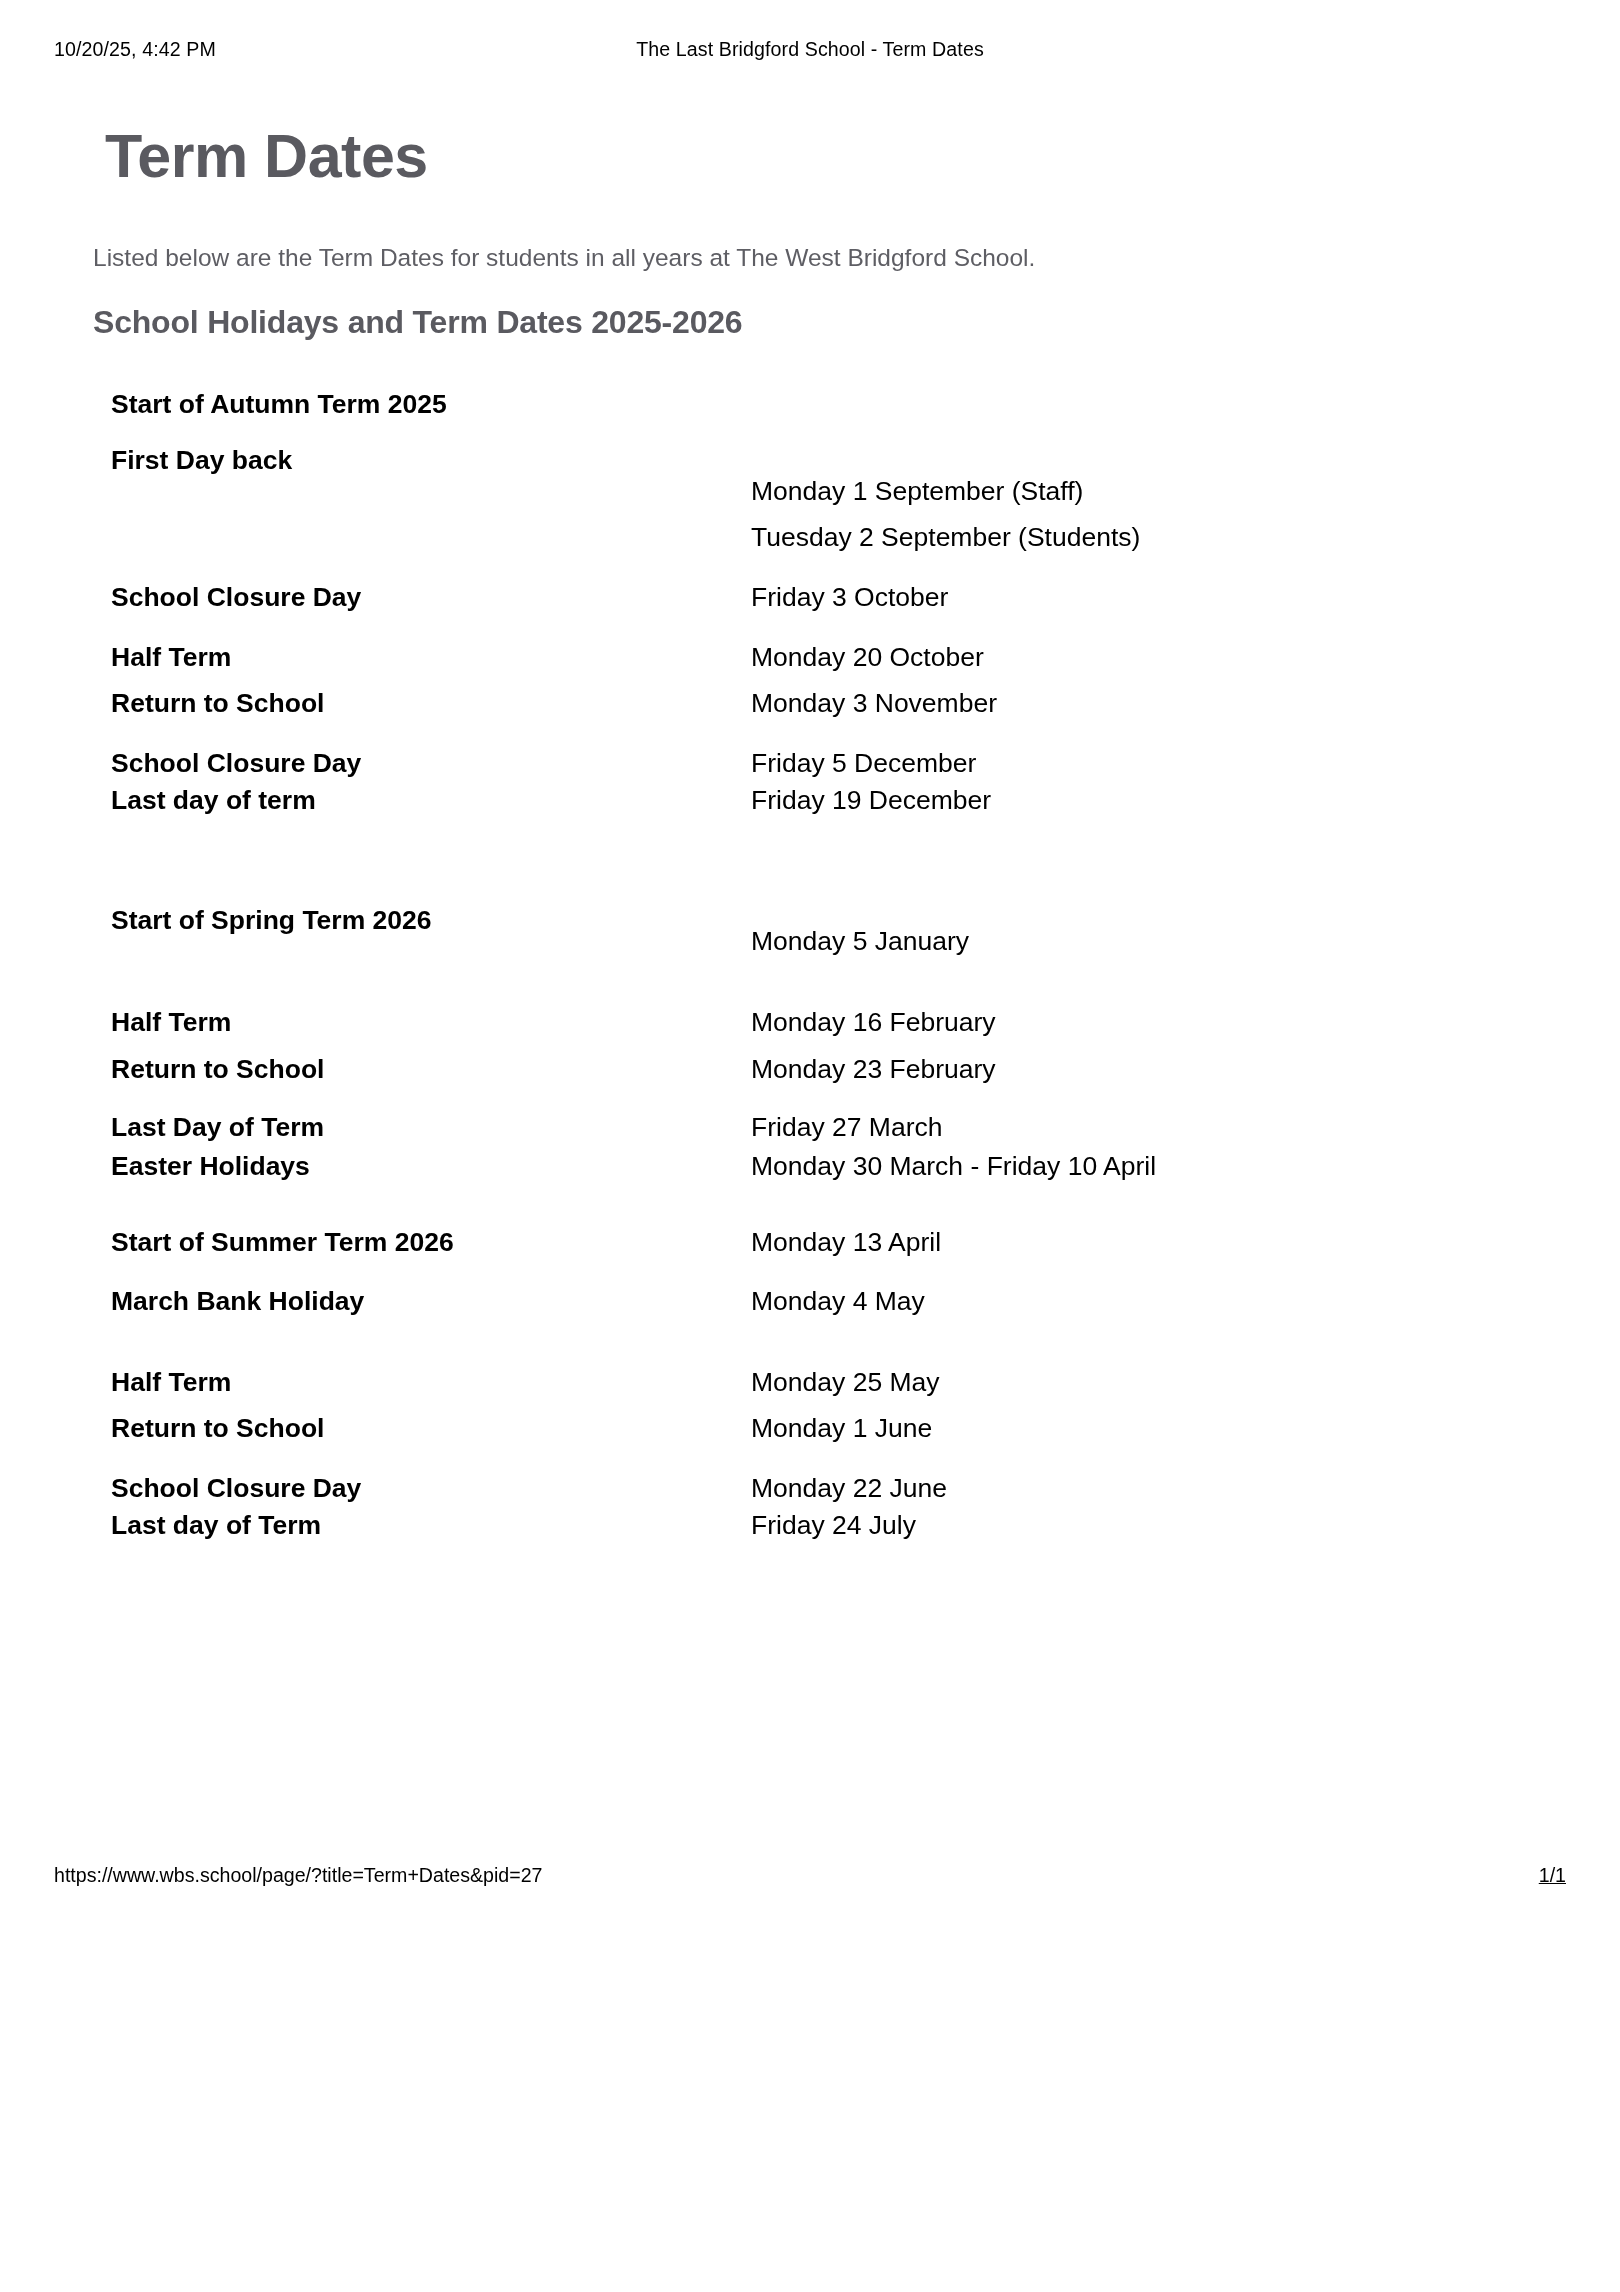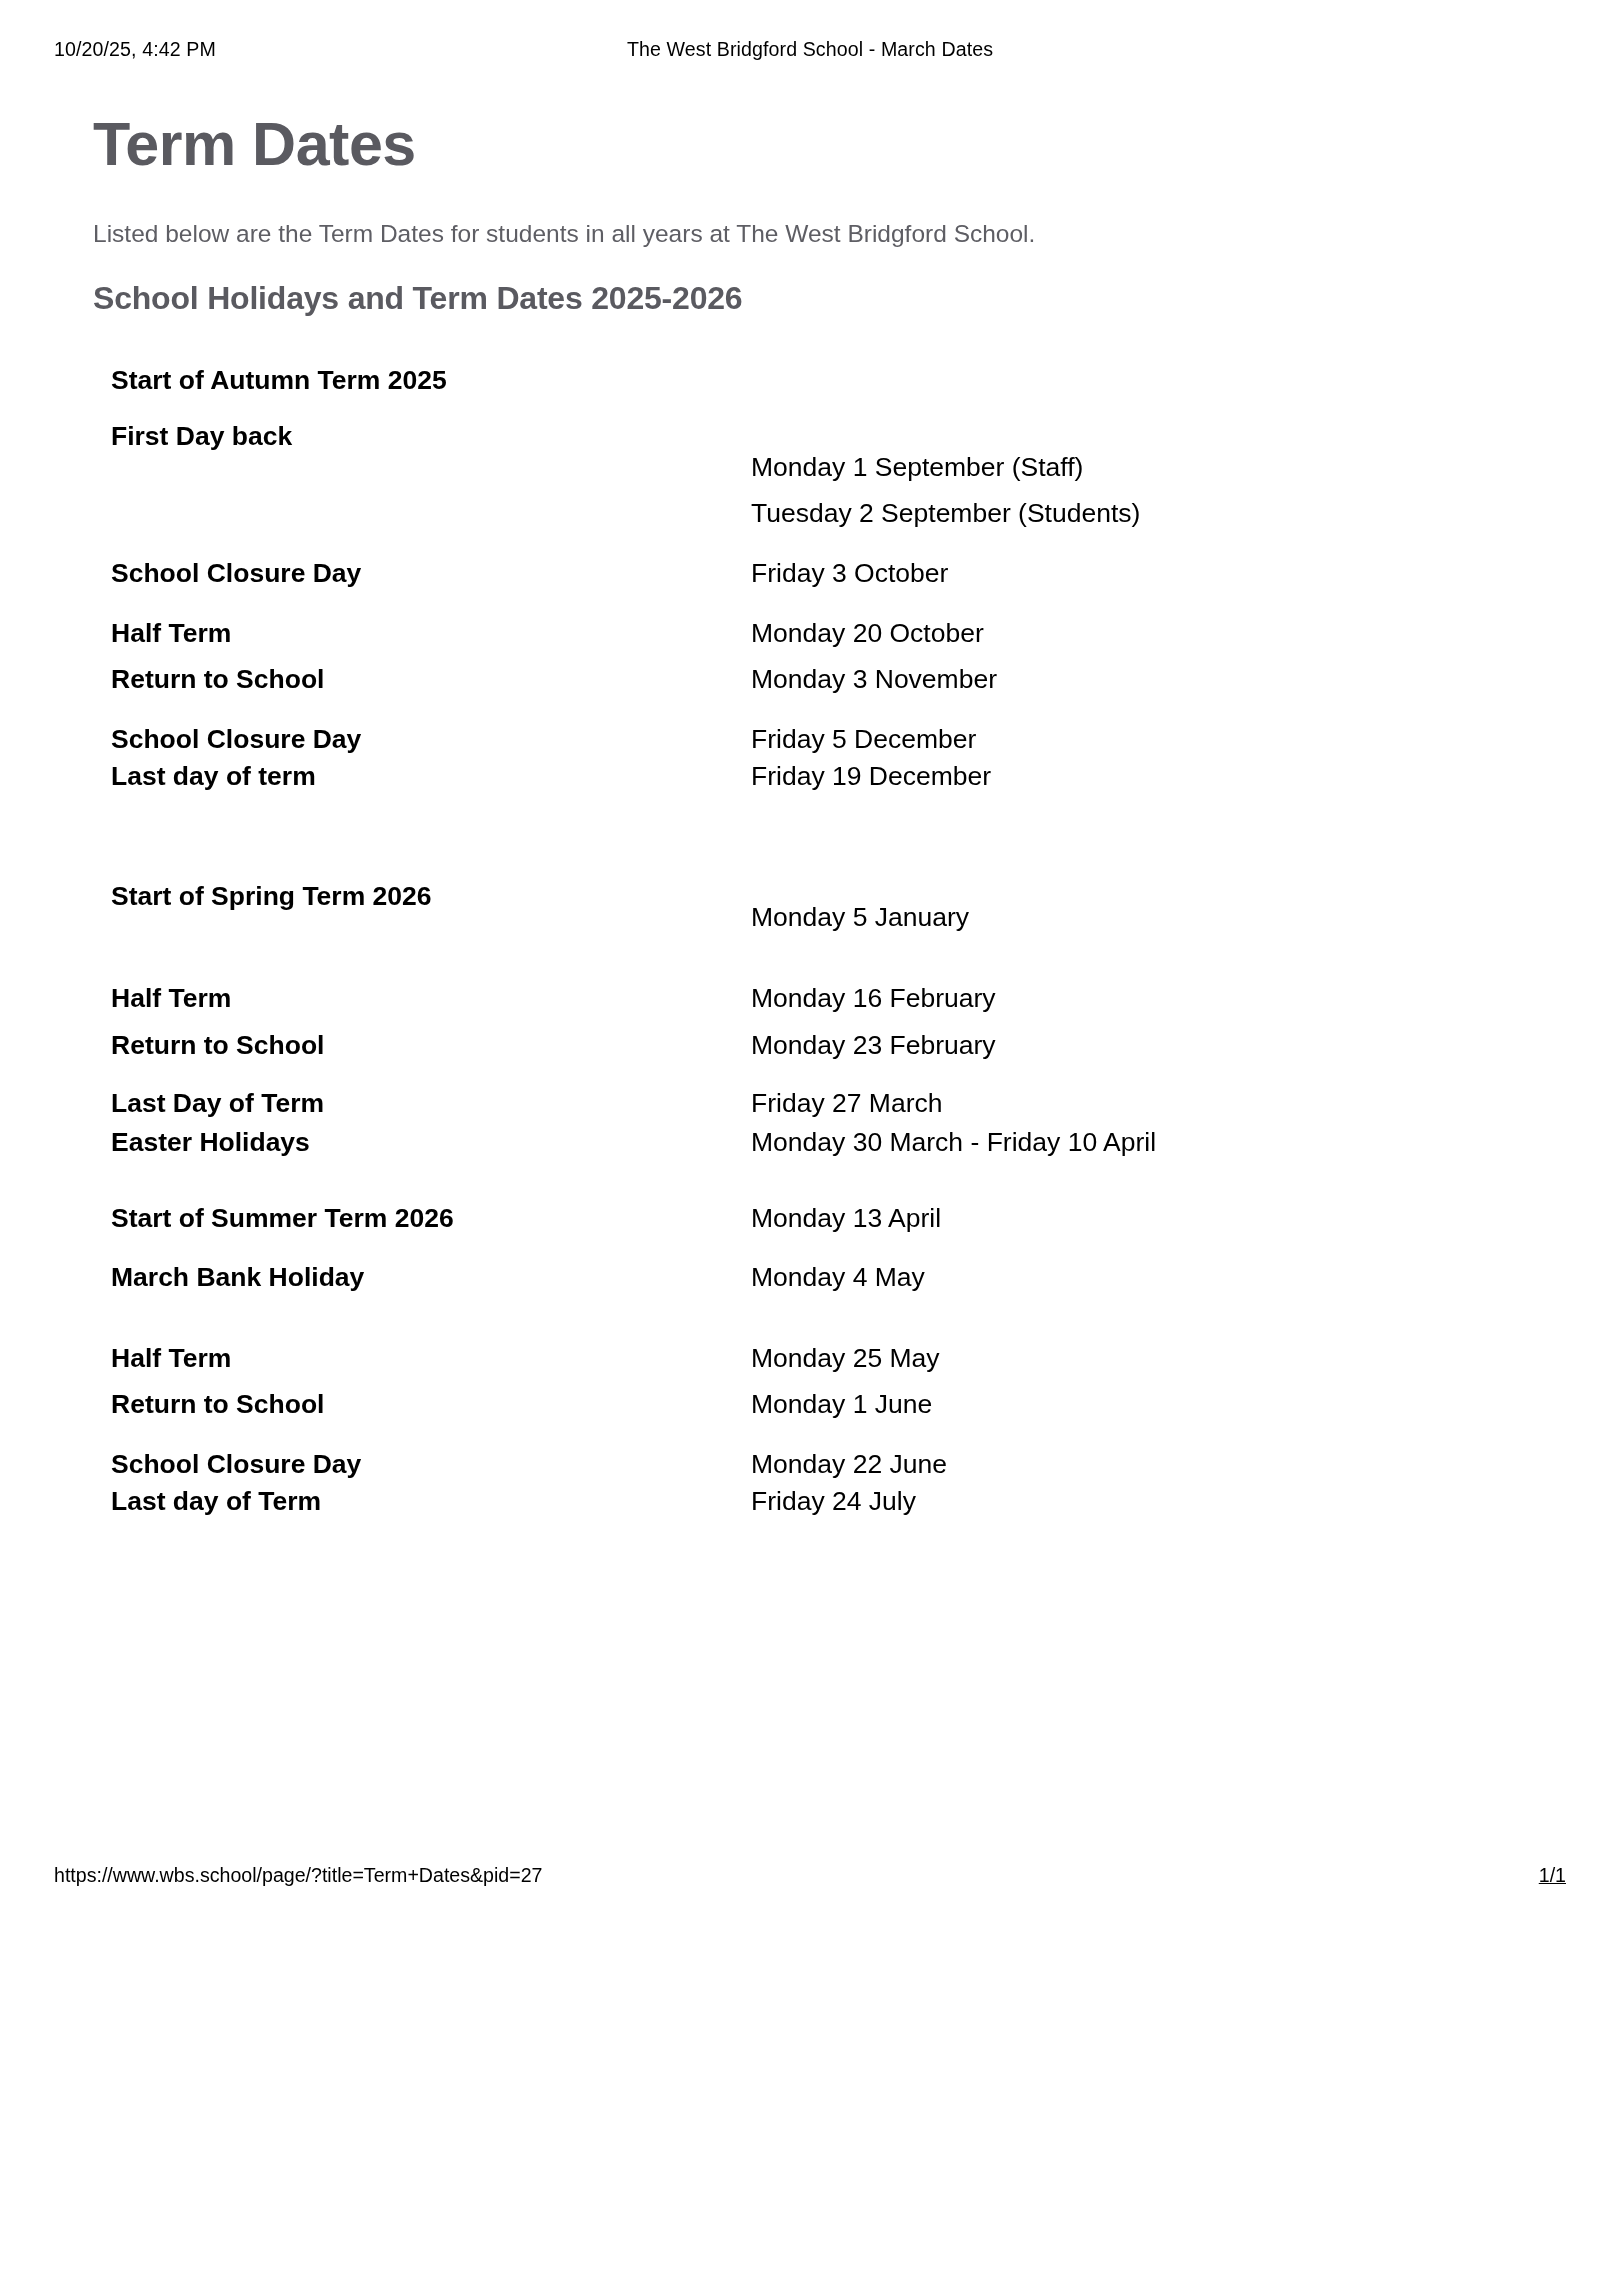--- a/index.html
+++ b/index.html
@@ -50,21 +50,21 @@
 
   
   .doc {
     position: absolute;
     left: 0;
     top: 108px;
     right: 0;
   }
 
   .page-title {
-    margin: 0;
+    margin: 12px;
     padding: 0 0 0 93px;
     font-size: 61px;
     line-height: 73px;
     font-weight: bold;
     color: #5a5a60;
     letter-spacing: -0.5px;
   }
 
   .intro {
     margin: 0;
@@ -137,21 +137,21 @@
     text-decoration: underline;
   }
 </style>
 </head>
 <body>
 
 <div class="page">
 
   <div class="print-header">
     <span class="ph-left">10/20/25, 4:42 PM</span>
-    <span class="ph-center">The West Bridgford School - March Dates</span>
+    <span class="ph-center">The Last Bridgford School - Term Dates</span>
   </div>
 
   <div class="doc">
 
     <h1 class="page-title">Term Dates</h1>
 
     <p class="intro">Listed below are the Term Dates for students in all years at The West Bridgford School.</p>
 
     <h2 class="section-title">School Holidays and Term Dates 2025-2026</h2>
 

